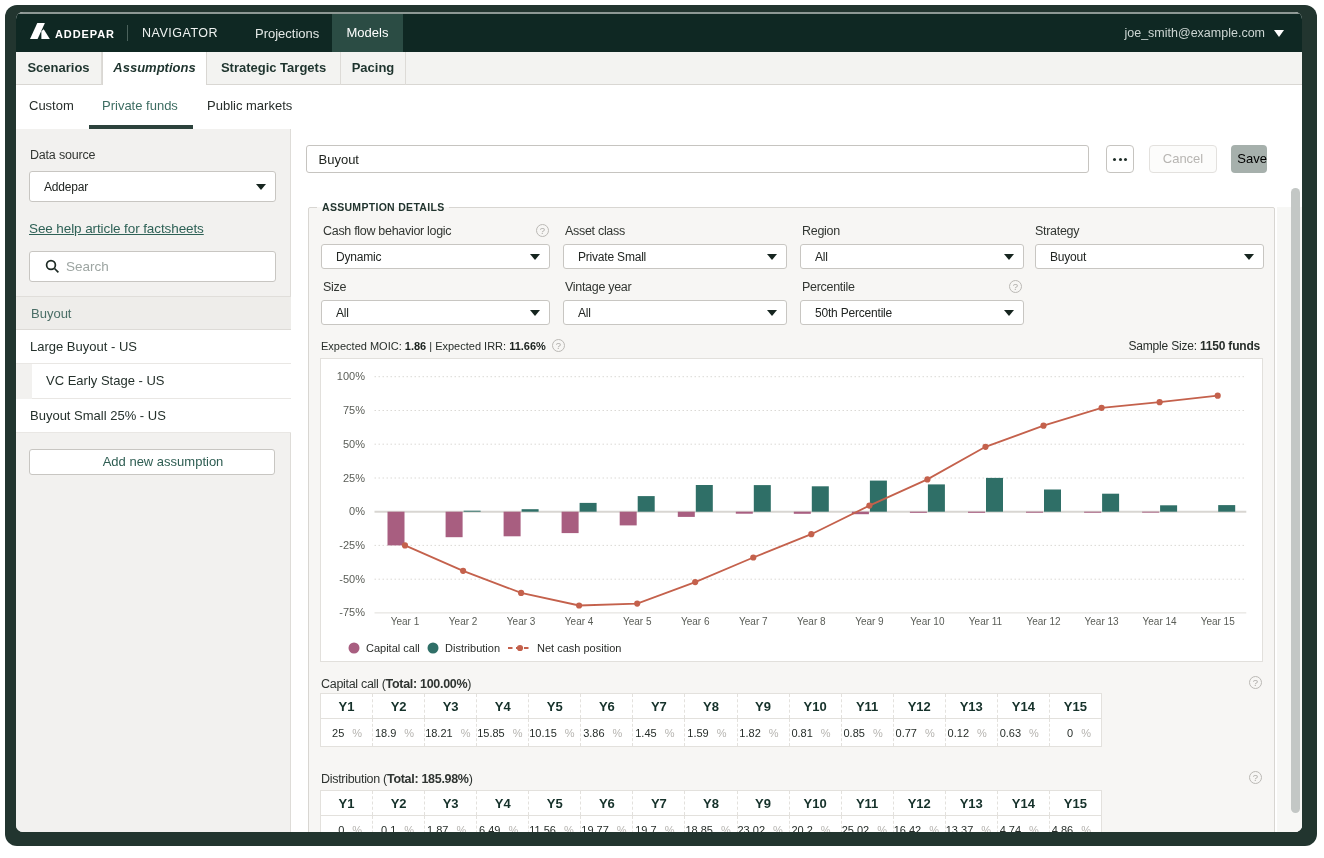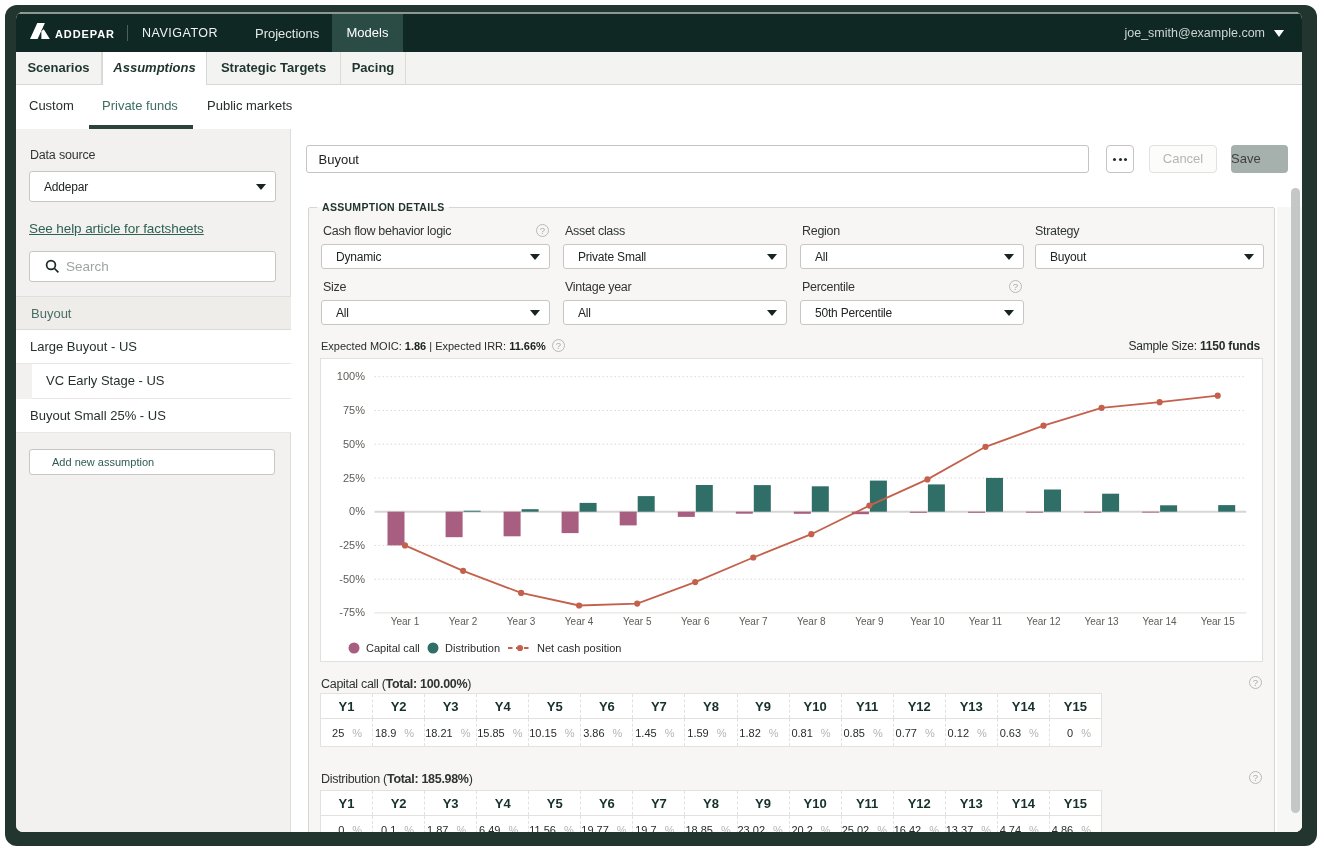--- a/index.html
+++ b/index.html
@@ -34,30 +34,30 @@
 .side { position:absolute; left:0; top:117px; width:275px; height:703px; background:#f2f1ef; border-right:1px solid #dedcd8; }
 .side .lbl { position:absolute; left:14px; top:19px; font-size:12.5px; letter-spacing:-0.2px; color:#323632; }
 .ddown { position:absolute; background:#ffffff; border:1px solid #c8c6c2; border-radius:3px; font-size:12px; letter-spacing:-0.2px; color:#222623; }
 .ddown .dtext { position:absolute; left:14px; top:50%; transform:translateY(-50%); white-space:nowrap; }
 .caret { position:absolute; right:9px; top:50%; margin-top:-3px; width:0; height:0; border-left:5px solid transparent; border-right:5px solid transparent; border-top:6.5px solid #16251f; }
 .help { position:absolute; left:13px; top:92px; font-size:13.5px; letter-spacing:-0.1px; color:#2e6156; text-decoration:underline; }
 .search { position:absolute; left:13px; top:122px; width:247px; height:31px; background:#ffffff; border:1px solid #c8c6c2; border-radius:3px; }
 .search .ph { position:absolute; left:36px; top:7px; font-size:13.5px; color:#9da5a2; }
 .sect { position:absolute; left:0; top:167px; width:275px; height:34px; background:#eeedea; border-top:1px solid #e0deda; border-bottom:1px solid #dddbd7; font-size:13px; color:#4a6e66; line-height:33px; padding-left:15px; }
 .item { position:absolute; left:0; width:275px; height:34.3px; background:#ffffff; border-bottom:1px solid #e9e7e4; font-size:13px; color:#25312c; line-height:34px; padding-left:14px; }
-.addbtn { position:absolute; left:13px; top:320px; width:246px; height:26px; background:#ffffff; border:1px solid #c8c6c2; border-radius:3px; text-align:left; line-height:24px; font-size:11px; color:#2e5d52;padding-left:22px; }
+.addbtn { position:absolute; left:13px; top:320px; width:246px; height:26px; background:#ffffff; border:1px solid #c8c6c2; border-radius:3px; text-align:center; line-height:24px; font-size:13px; color:#2e5d52;padding-left:22px; }
 
 
 .main { position:absolute; left:275px; top:117px; width:1011px; height:703px; background:#ffffff; }
 .nameinput { position:absolute; left:14.5px; top:16px; width:783px; height:28px; border:1px solid #c6c4c0; border-radius:3px; font-size:13px; color:#202420; line-height:27px; padding-left:12px; background:#fff; }
 .dots { position:absolute; left:815px; top:16px; width:28px; height:28px; border:1px solid #c6c4c0; border-radius:4px; background:#fff; display:flex; align-items:center; justify-content:center; gap:2.5px; }
 .dots i { width:3px; height:3px; border-radius:50%; background:#1f2d28; }
 
 .cancel { position:absolute; left:858px; top:16px; width:68px; height:28px; background:#fcfcfb; border:1px solid #e3e1de; border-radius:4px; text-align:center; line-height:26px; font-size:13px; color:#b7b5b2; }
-.save { position:absolute; left:940px; top:16px; width:57px; height:28px; background:#a6b0ac; border-radius:4px; text-align:left; line-height:28px; font-size:13px; color:#404040; }
+.save { position:absolute; left:940px; top:16px; width:36px; height:28px; background:#a6b0ac; border-radius:4px; text-align:right; line-height:28px; font-size:13px; color:#000000; }
 
 .panel { position:absolute; left:17px; top:78px; width:967px; height:740px; background:#f7f6f4; border:1px solid #d8d6d2; border-radius:2px; }
 .legendt { position:absolute; left:8px; top:-7px; font-size:10.5px; font-weight:bold; letter-spacing:0.3px; color:#22352f; padding:0 5px; background:linear-gradient(to bottom, #ffffff 0px, #ffffff 6.5px, #f7f6f4 6.5px); }
 .flabel { position:absolute; font-size:12.5px; letter-spacing:-0.3px; color:#323632; }
 .qi { position:absolute; width:13px; height:13px; border:1px solid #bbb9b5; border-radius:50%; color:#acaaa6; font-size:9.5px; text-align:center; line-height:12.5px; }
 .moic { position:absolute; left:12px; top:132px; font-size:11px; letter-spacing:0px; color:#272e2a; }
 .moic b { color:#1a211d; }
 .ssize { position:absolute; right:14px; top:131px; font-size:12px; letter-spacing:-0.2px; color:#272e2a; }
 .chartbox { position:absolute; left:11px; top:150px; width:943px; height:304px; background:#ffffff; border:1px solid #e2e0dc; }
 

